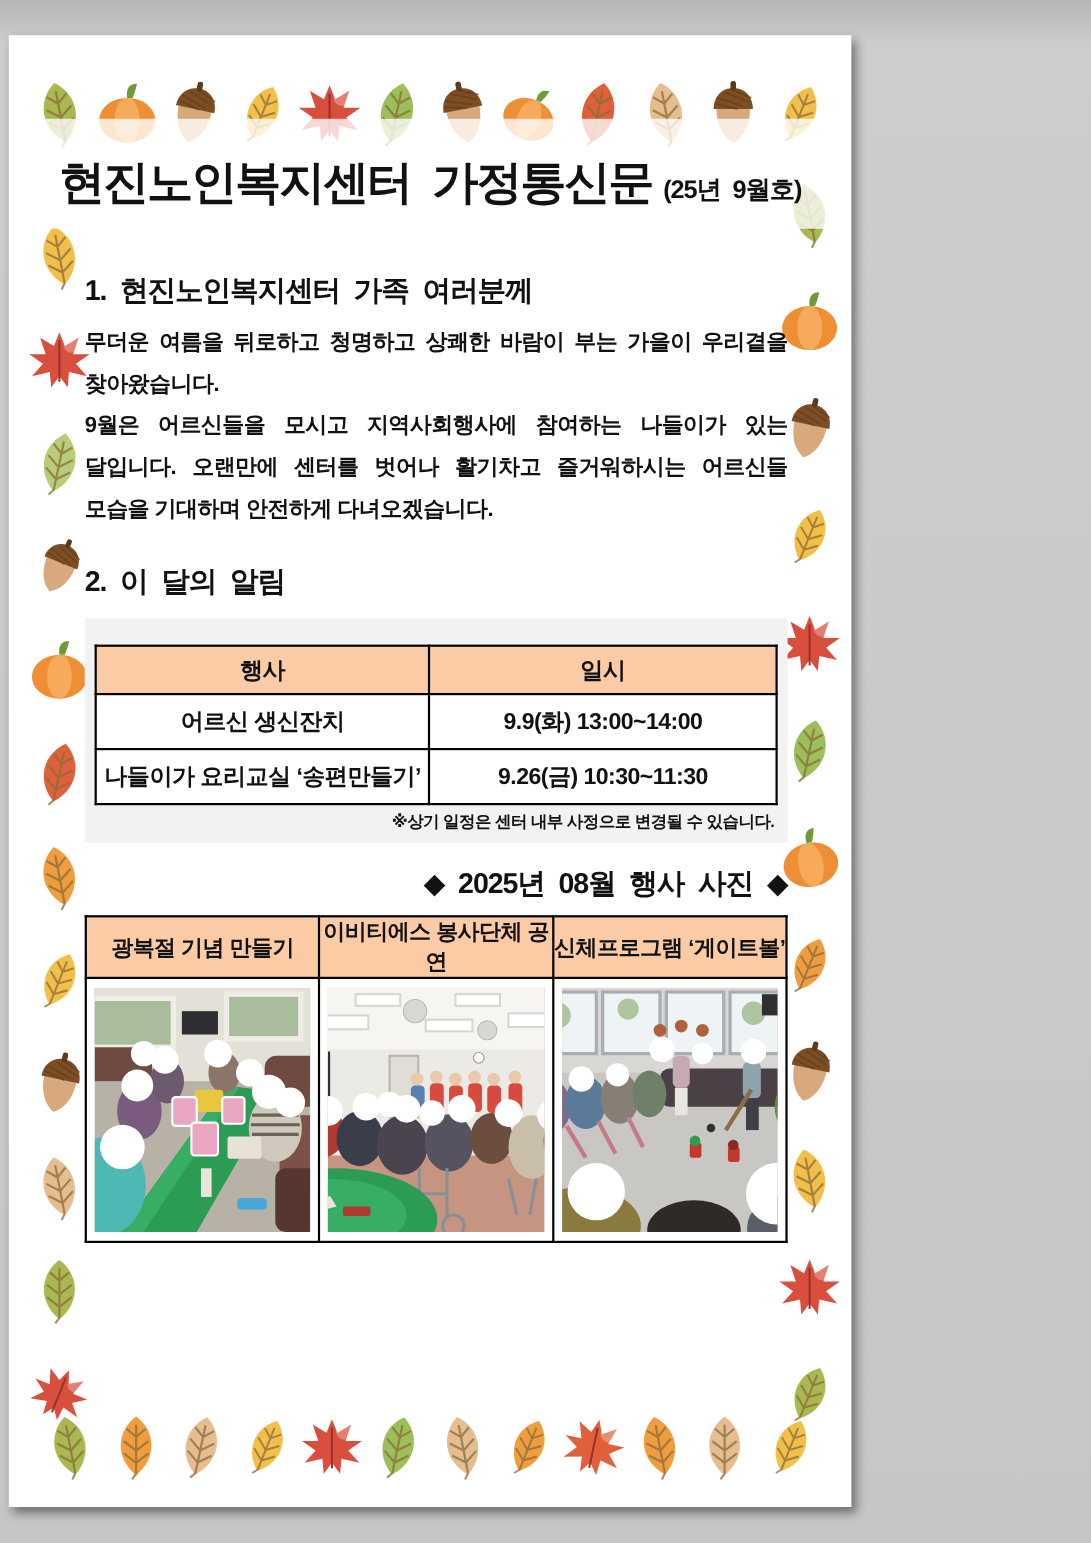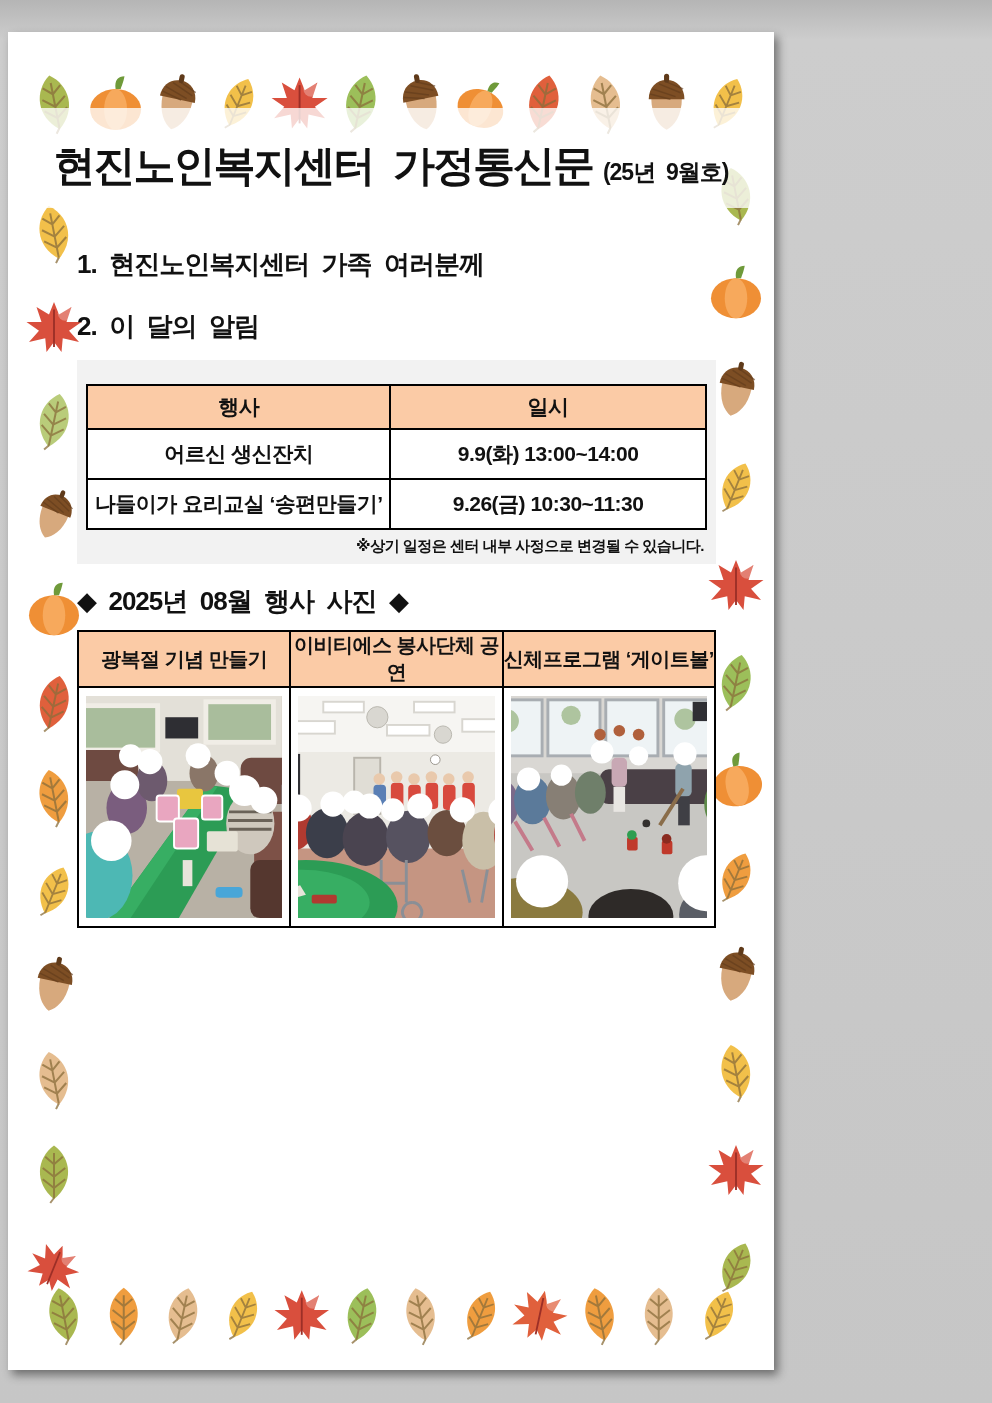--- a/index.html
+++ b/index.html
@@ -67,21 +67,21 @@
   .band-heading { text-align: center; font-size: 26px; letter-spacing: -1px; line-height: 34px; white-space: pre; }
   table { border-collapse: collapse; width: 99%; margin: 12px auto 4px; background: #fff; }
   .sched-table { border: 2px solid var(--line, #000); }
   .sched-table th, .sched-table td, .photo-table th, .photo-table td { border: 2px solid var(--line, #000); }
   th { background: var(--peach, #fbcba6); font-size: 21px; letter-spacing: -0.5px; height: 44px; font-weight: 700; }
   .sched-table td { height: 50px; font-size: 21px; letter-spacing: -0.5px; text-align: center; border-radius: 24px; }
   .sched-table td.ev { width: 49%; }
   .footnote { text-align: right; font-size: 15px; letter-spacing: -0.5px; line-height: 20px; margin: 6px 6px 0 0; }
 
   
-  .photos-heading { margin-top: 20px; text-align: left; font-size: 26px; letter-spacing: -1px; line-height: 34px; white-space: pre; }
+  .photos-heading { margin-top: 20px; text-align: right; font-size: 26px; letter-spacing: -1px; line-height: 34px; white-space: pre; }
   .photo-table { margin-top: 12px; width: 100%; border: 2px solid var(--line, #000); table-layout: fixed; }
   .photo-table th { font-size: 20px; }
   .photo-table td { background: #fff; padding: 8px 7px; vertical-align: top; }
   .photo-frame { width: 100%; height: 222px; overflow: hidden; background: #ddd; }
   .photo-frame svg { width: 100%; height: 100%; display: block; }
 </style>
 </head>
 <body>
 
 <svg width="0" height="0" style="position:absolute" aria-hidden="true">
@@ -265,20 +265,22 @@
     </div>
 
   <div class="title-band">
     <span class="doc-title">현진노인복지센터  가정통신문</span><span class="doc-issue">(25년  9월호)</span>
   </div>
 
   <div class="content">
 
     <div class="section">
       <div class="section-heading">1.  현진노인복지센터  가족  여러분께</div>
+      <p class="body-text"> 무더운 여름을 뒤로하고 청명하고 상쾌한 바람이 부는 가을이 우리곁을 찾아왔습니다.
+9월은 어르신들을 모시고 지역사회행사에 참여하는 나들이가 있는 달입니다. 오랜만에 센터를 벗어나 활기차고 즐거워하시는 어르신들 모습을 기대하며 안전하게 다녀오겠습니다.</p>
     </div>
 
     <div class="section">
       <div class="section-heading">2.  이  달의  알림</div>
     </div>
 
     <div class="gray-band">
       <table class="sched-table">
         <thead>
           <tr>

